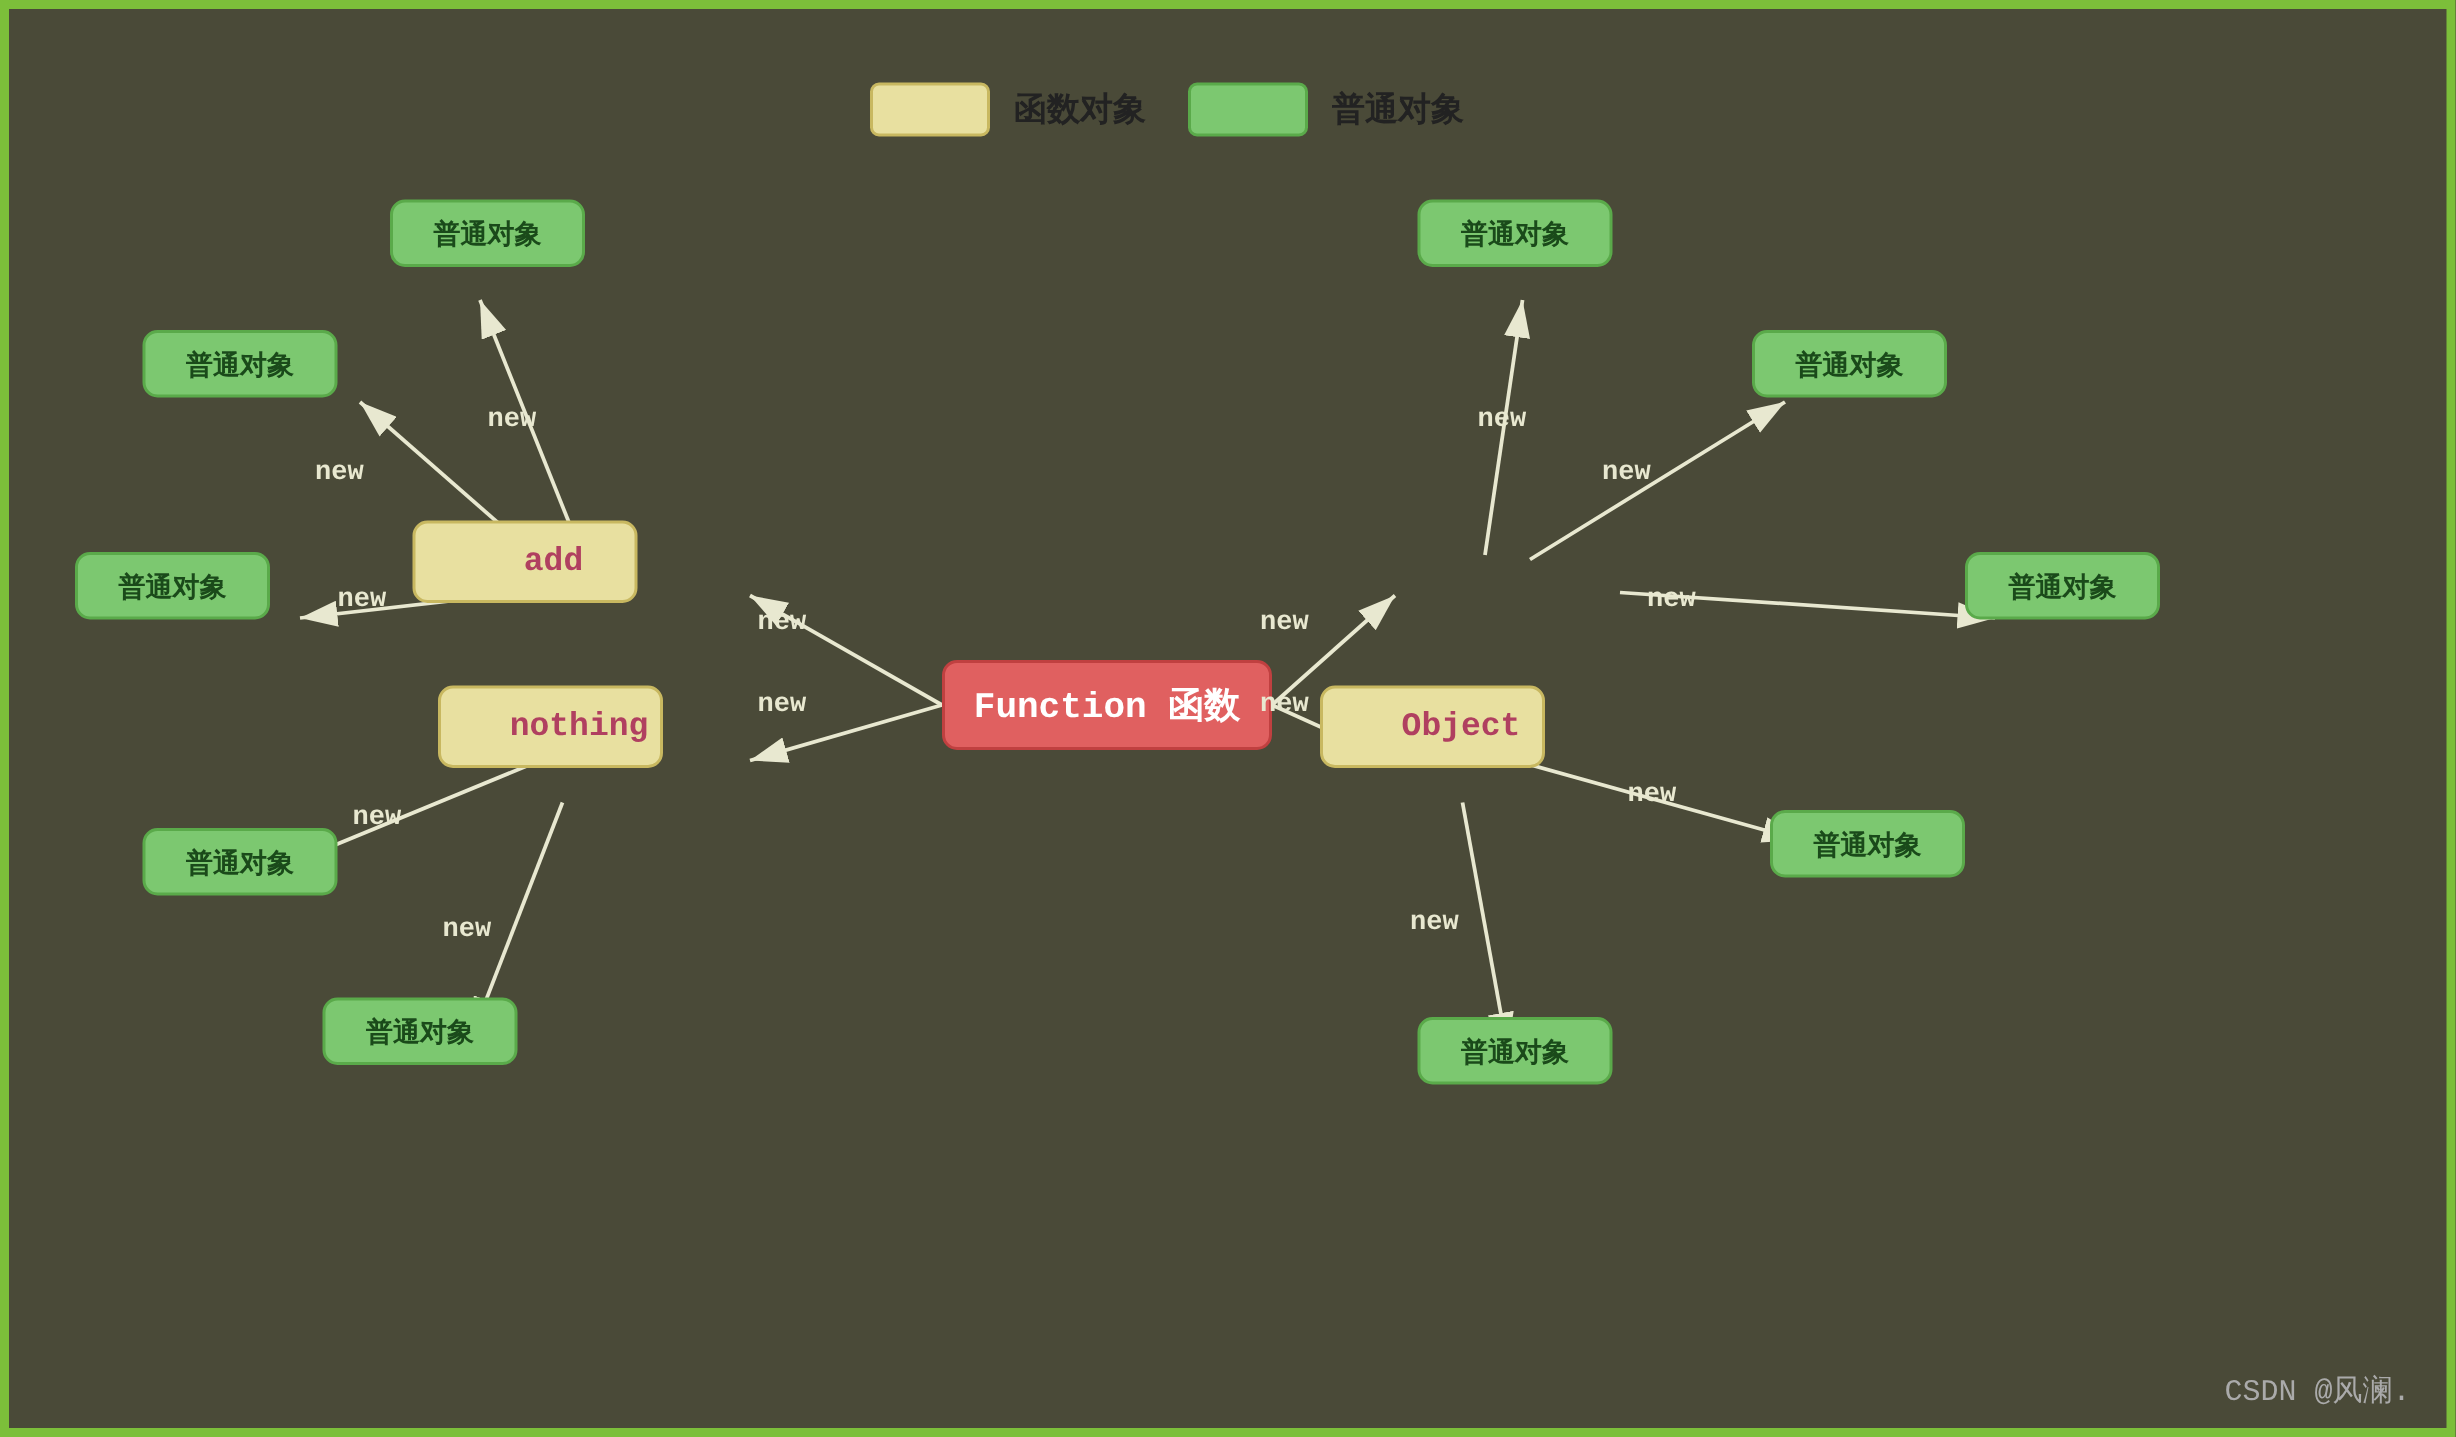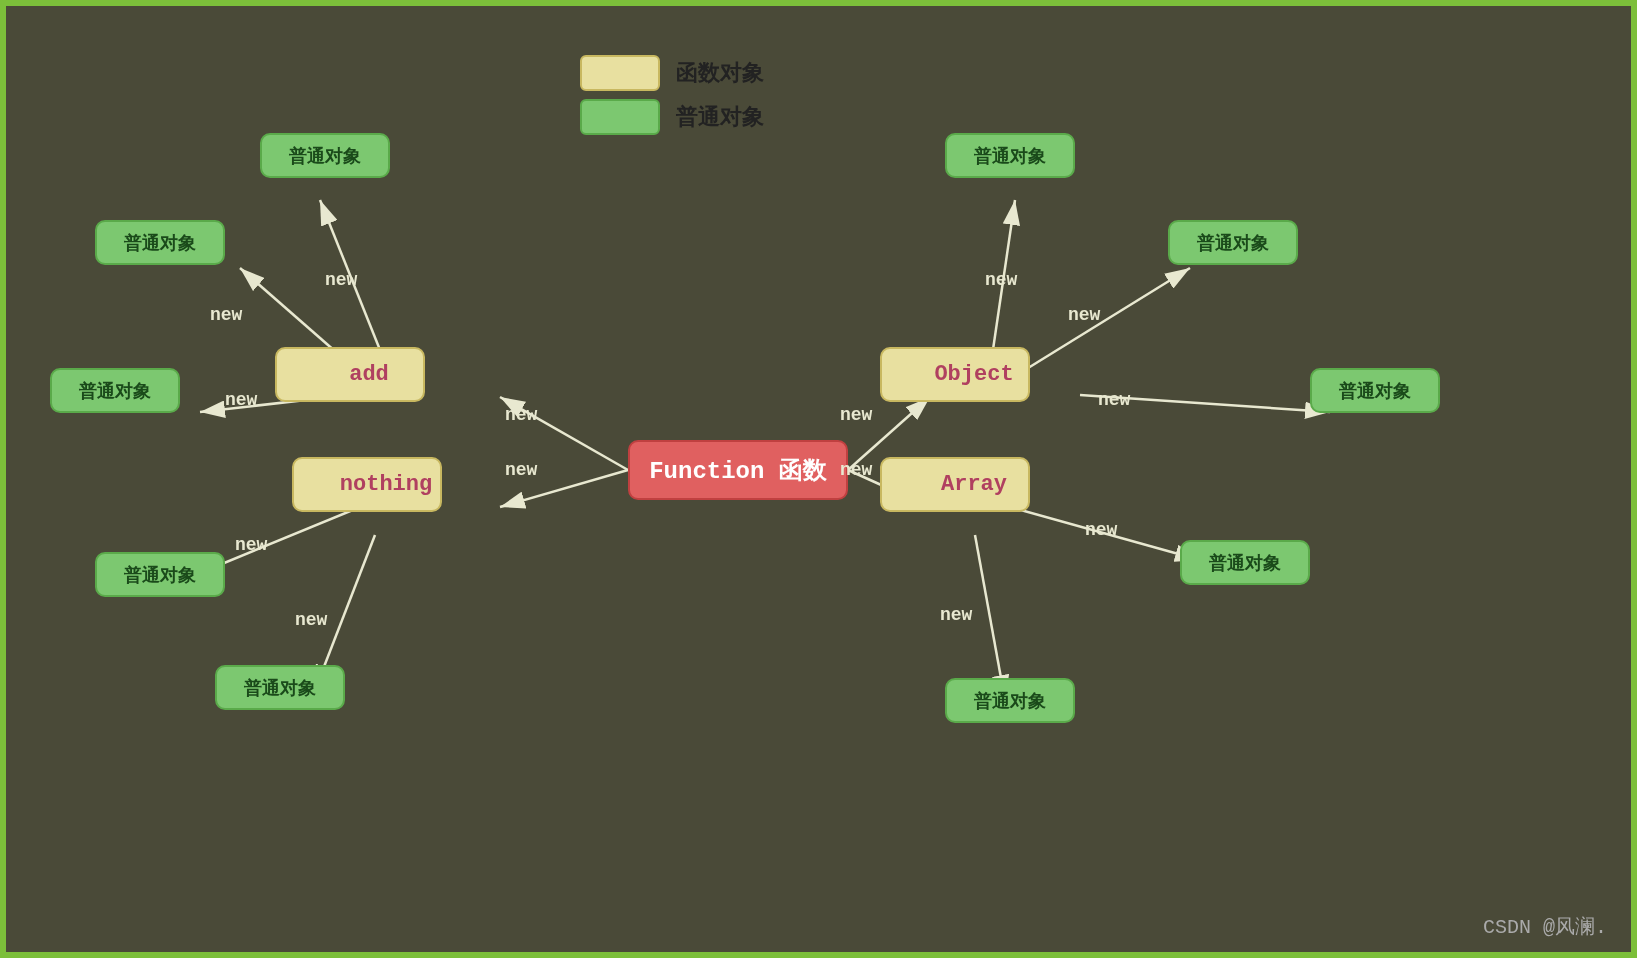--- a/index.html
+++ b/index.html
@@ -23,22 +23,22 @@
       top: 0; left: 0;
       width: 1637px;
       height: 958px;
     }
     
     .legend {
       position: absolute;
       top: 55px;
       left: 580px;
       display: flex;
-      flex-direction: column;
-      gap: 8px;
+      flex-direction: row;
+      gap: 28px;
     }
     .legend-item {
       display: flex;
       align-items: center;
       gap: 16px;
     }
     .legend-box {
       width: 80px;
       height: 36px;
       border-radius: 6px;
@@ -190,25 +190,22 @@
     <span>Function 函数</span>
   </div>
 
   <div class="node node-yellow" style="left:275px; top:347px;">
     <span>add</span>
   </div>
   <div class="node node-yellow" style="left:292px; top:457px;">
     <span>nothing</span>
   </div>
 
-  <div class="node node-yellow" style="left:880px; top:347px;">
+  <div class="node node-yellow" style="left:880px; top:457px;">
     <span>Object</span>
-  </div>
-  <div class="node node-yellow" style="left:880px; top:457px;">
-    <span>Array</span>
   </div>
 
   <div class="node node-green" style="left:260px; top:133px;">
     <span>普通对象</span>
   </div>
   <div class="node node-green" style="left:95px; top:220px;">
     <span>普通对象</span>
   </div>
   <div class="node node-green" style="left:50px; top:368px;">
     <span>普通对象</span>

